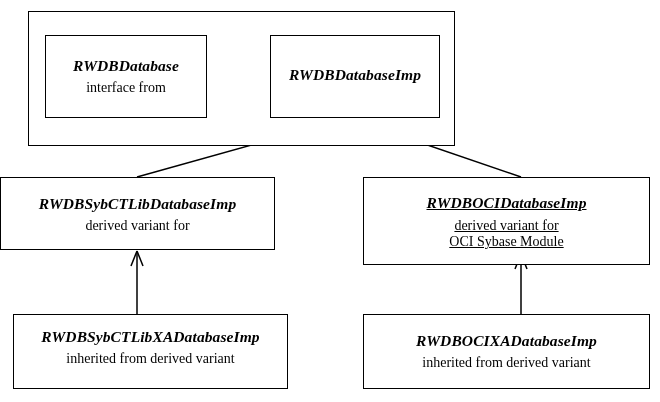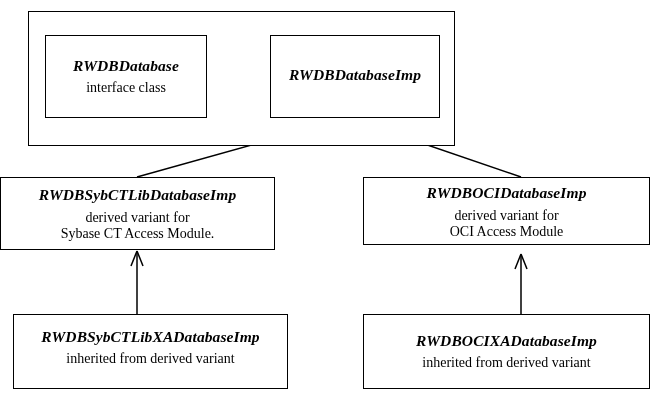--- a/index.html
+++ b/index.html
@@ -93,22 +93,23 @@
     width: 275px;
     height: 73px;
     padding-top: 2px;
   }
   #node-sybctlib .node-title { margin-bottom: 4px; }
 
   #node-oci {
     left: 363px;
     top: 177px;
     width: 287px;
-    height: 68px;
+    height: 88px;
     padding-top: 2px;
+    text-decoration: underline;
   }
   #node-oci .node-title { margin-bottom: 4px; }
 
   
   #node-sybctlibxa {
     left: 13px;
     top: 314px;
     width: 275px;
     height: 75px;
     padding-bottom: 8px;
@@ -161,37 +162,36 @@
       <line x1="521" y1="314" x2="521" y2="255" stroke="#000000" stroke-width="1.5"></line>
       <line x1="521" y1="254" x2="515" y2="269" stroke="#000000" stroke-width="1.5"></line>
       <line x1="521" y1="254" x2="527" y2="269" stroke="#000000" stroke-width="1.5"></line>
     </g>
   </svg>
 
   <div class="group-box" id="group-interface-impl"></div>
 
   <div class="node" id="node-rwdbdatabase">
     <div class="node-title">RWDBDatabase</div>
-    <div class="node-sub">interface class</div>
+    <div class="node-sub">interface from</div>
   </div>
 
   <div class="node" id="node-rwdbdatabaseimp">
     <div class="node-title">RWDBDatabaseImp</div>
   </div>
 
   <div class="node" id="node-sybctlib">
     <div class="node-title">RWDBSybCTLibDatabaseImp</div>
     <div class="node-sub">derived variant for</div>
-    <div class="node-sub second">Sybase CT Access Module.</div>
   </div>
 
   <div class="node" id="node-oci">
     <div class="node-title">RWDBOCIDatabaseImp</div>
     <div class="node-sub">derived variant for</div>
-    <div class="node-sub second">OCI Access Module</div>
+    <div class="node-sub second">OCI Sybase Module</div>
   </div>
 
   <div class="node" id="node-sybctlibxa">
     <div class="node-title">RWDBSybCTLibXADatabaseImp</div>
     <div class="node-sub">inherited from derived variant</div>
   </div>
 
   <div class="node" id="node-ocixa">
     <div class="node-title">RWDBOCIXADatabaseImp</div>
     <div class="node-sub">inherited from derived variant</div>

